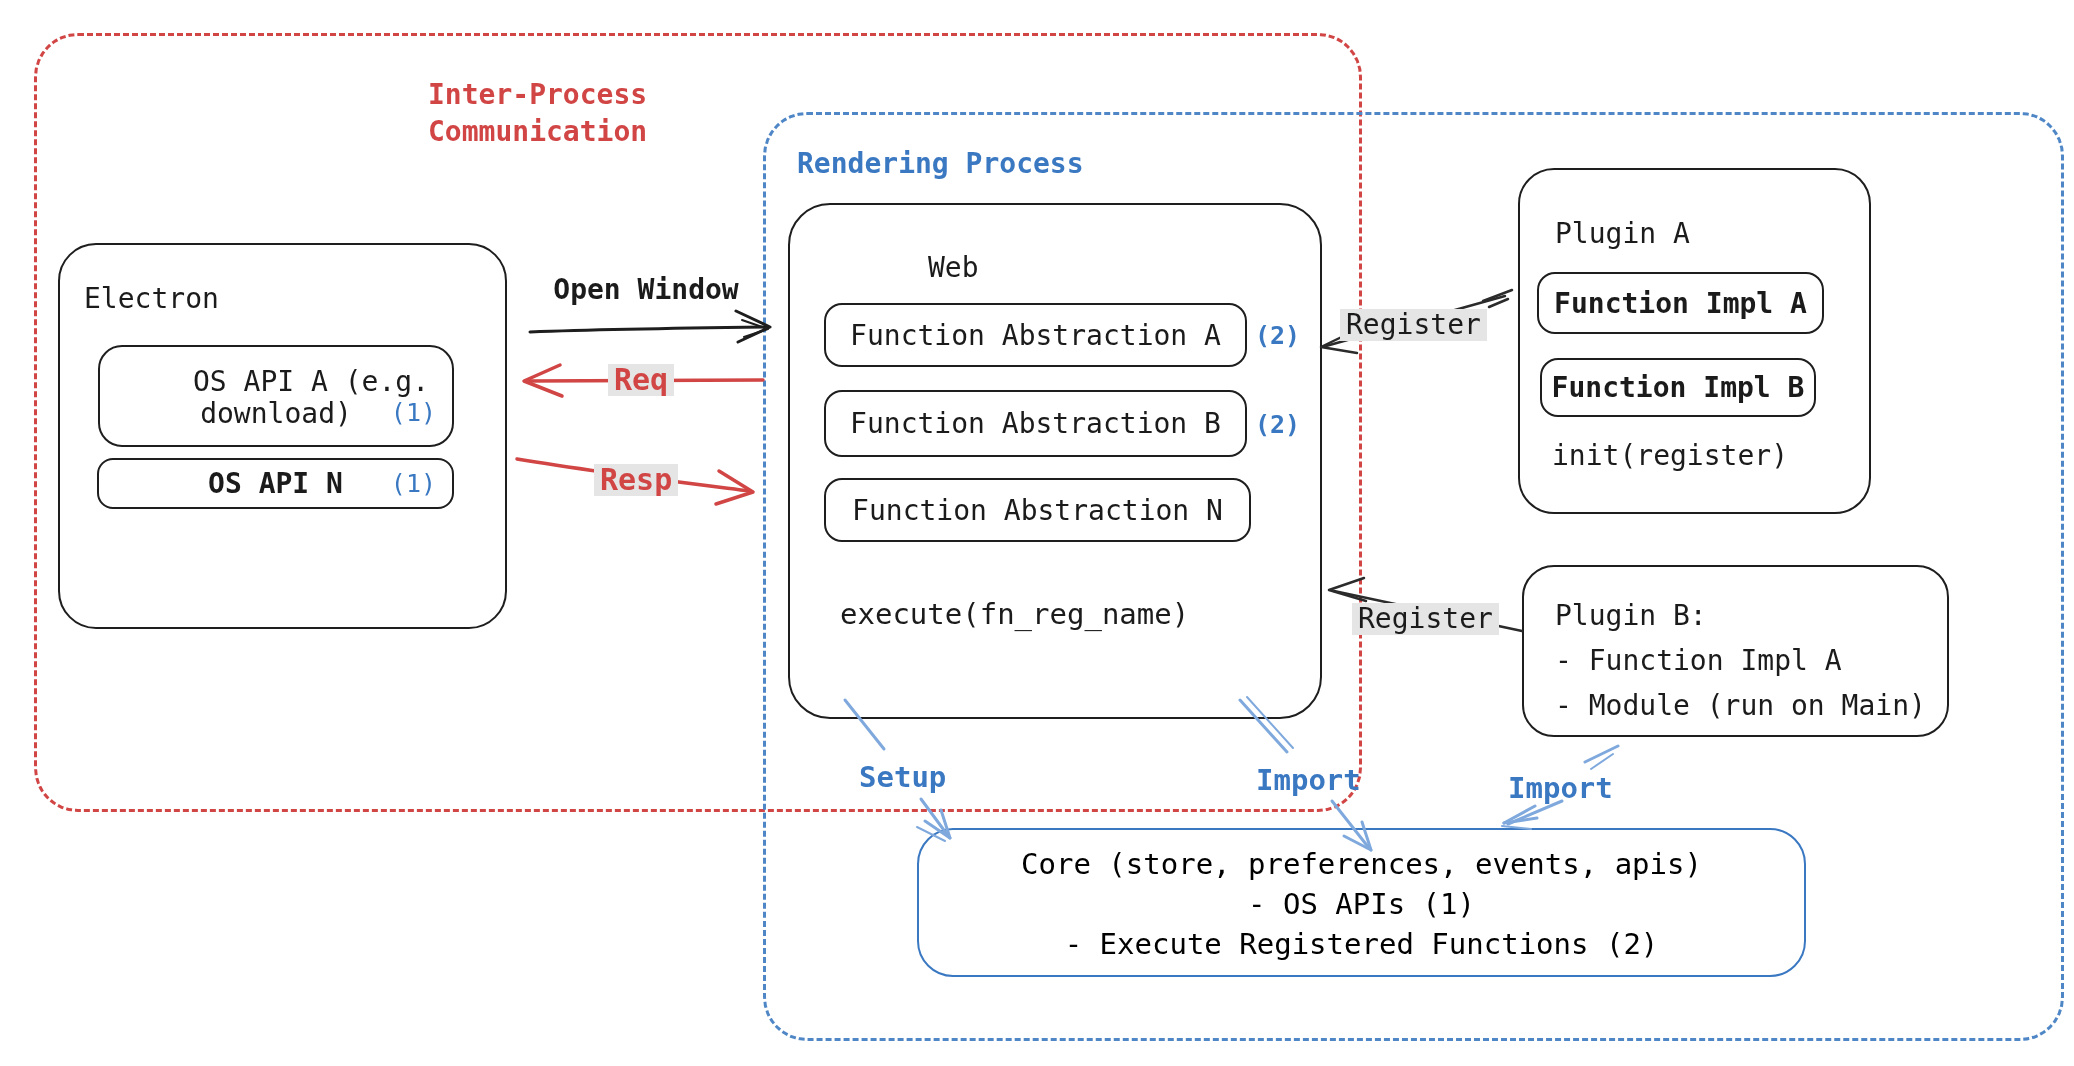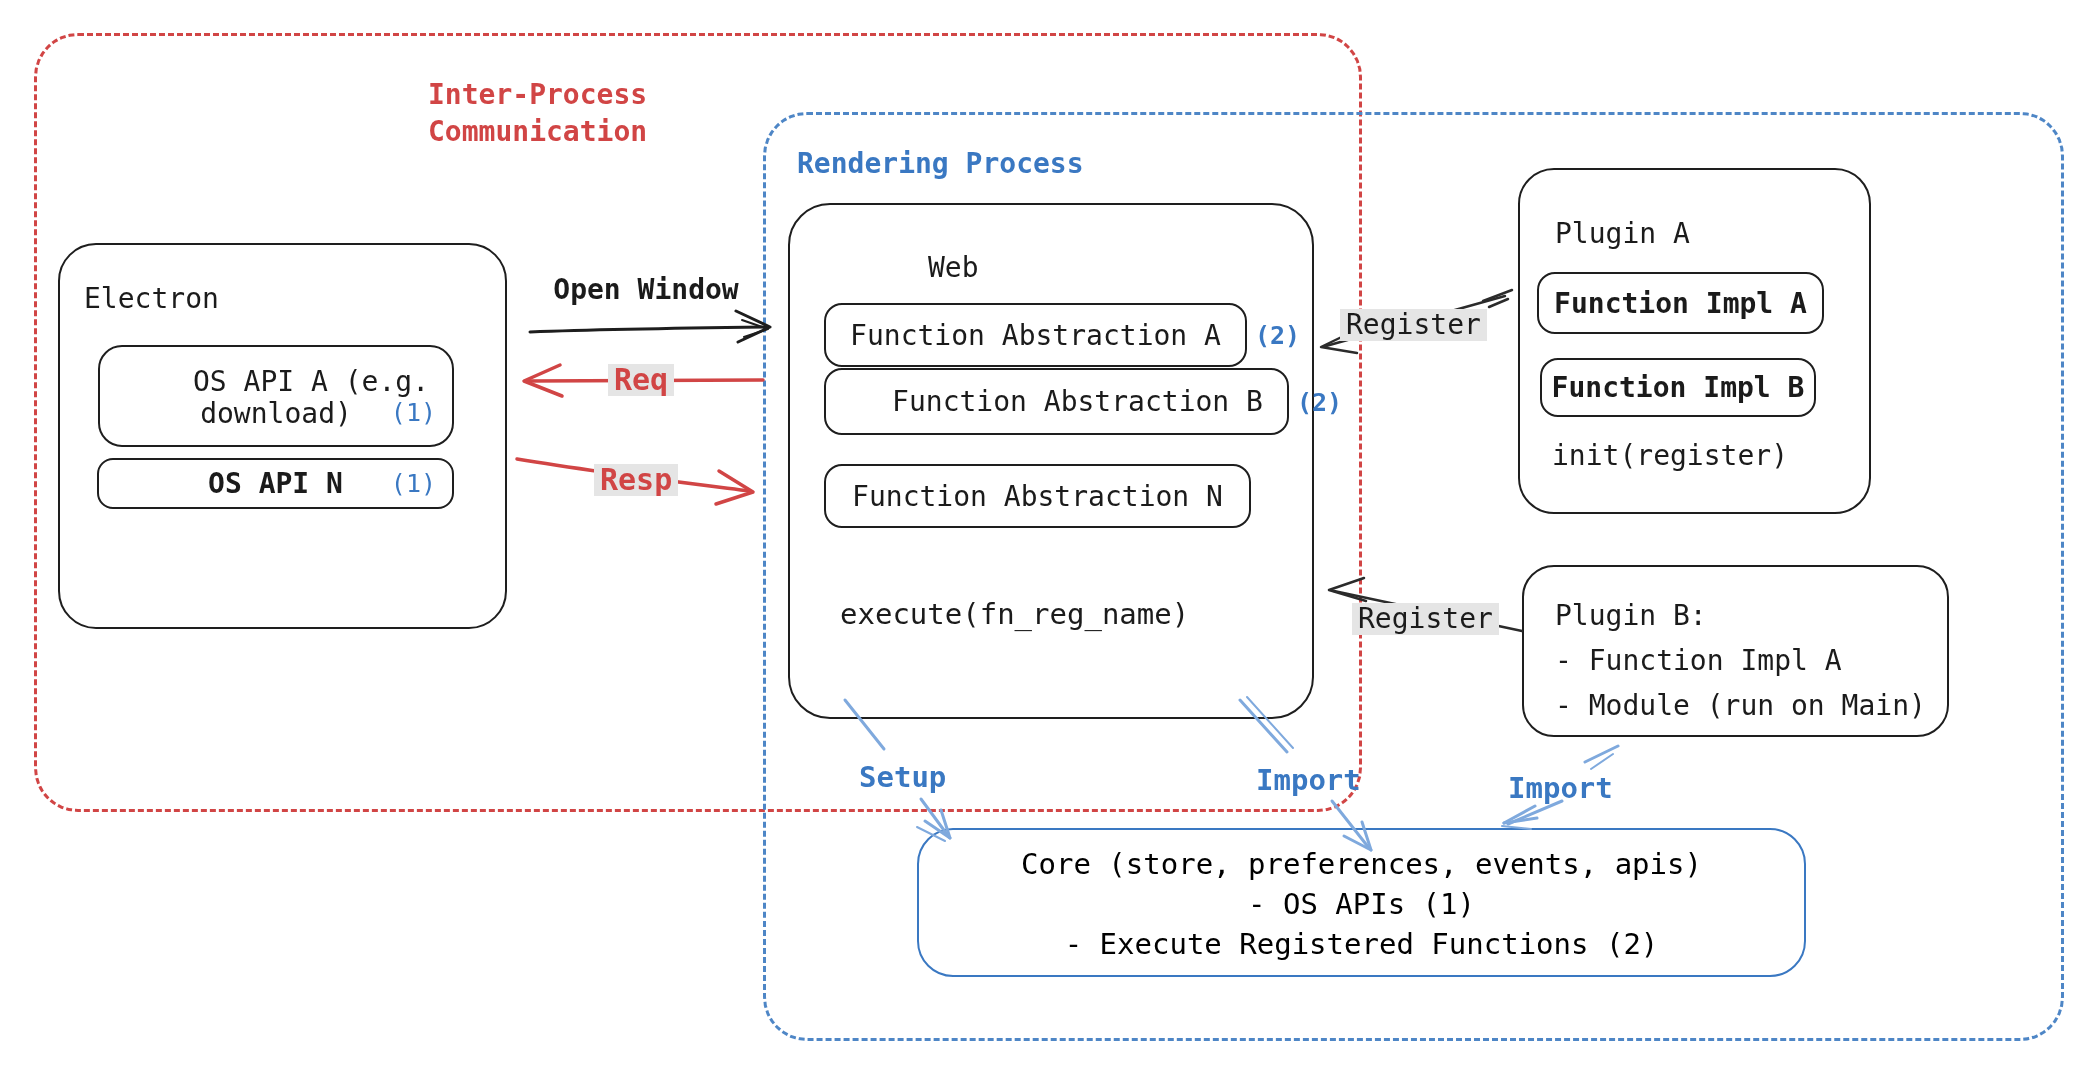--- a/index.html
+++ b/index.html
@@ -46,32 +46,32 @@
 <div class="sbox small" style="left:98px;top:345px;width:352px;height:98px;border-radius:24px;">
   <div class="t center" style="left:12px;top:19px;width:100%;padding-left:23px;">OS API A (e.g.</div>
   <div class="t center" style="left:0;top:51px;width:100%;">download)</div>
   <div class="t ref" style="right:16px;top:50px;font-size:25px;">(1)</div>
 </div>
 <div class="sbox small" style="left:97px;top:458px;width:353px;height:47px;border-radius:16px;">
   <div class="inbox-label">OS API N</div>
   <div class="t ref" style="right:16px;top:8px;font-size:25px;">(1)</div>
 </div>
 
-<div class="sbox" style="left:788px;top:203px;width:522px;height:512px;border-radius:42px;">
+<div class="sbox" style="left:788px;top:203px;width:522px;height:512px;border-radius:42px;padding-left:8px;">
   <div class="t" style="left:138px;top:47px;">Web</div>
 </div>
 <div class="sbox small" style="left:824px;top:303px;width:419px;height:60px;">
   <div class="row-label">Function Abstraction A</div>
   <div class="row-ref">(2)</div>
 </div>
-<div class="sbox small" style="left:824px;top:368px;width:419px;height:63px;padding-left:42px;">
+<div class="sbox small" style="left:824px;top:390px;width:419px;height:63px;">
   <div class="row-label">Function Abstraction B</div>
   <div class="row-ref">(2)</div>
 </div>
-<div class="sbox small" style="left:824px;top:464px;width:423px;height:60px;">
+<div class="sbox small" style="left:824px;top:478px;width:423px;height:60px;">
   <div class="row-label">Function Abstraction N</div>
   <div class="row-ref"></div>
 </div>
 <div class="t" style="left:840px;top:598px;font-size:29px;">execute(fn_reg_name)</div>
 
 <div class="sbox" style="left:1518px;top:168px;width:349px;height:342px;border-radius:36px;">
   <div class="t" style="left:35px;top:48px;">Plugin A</div>
 </div>
 <div class="sbox small" style="left:1537px;top:272px;width:283px;height:58px;">
   <div class="inbox-label">Function Impl A</div>

